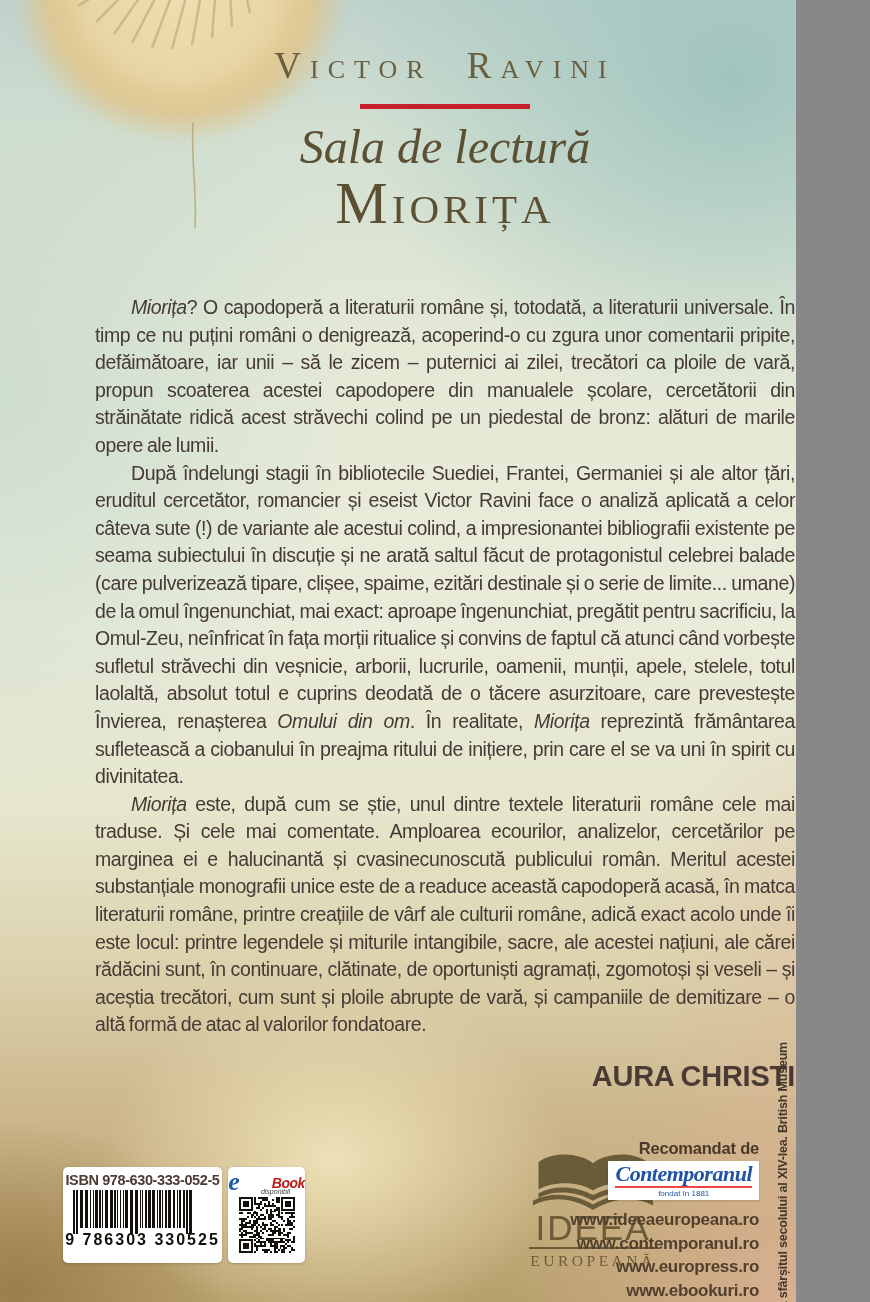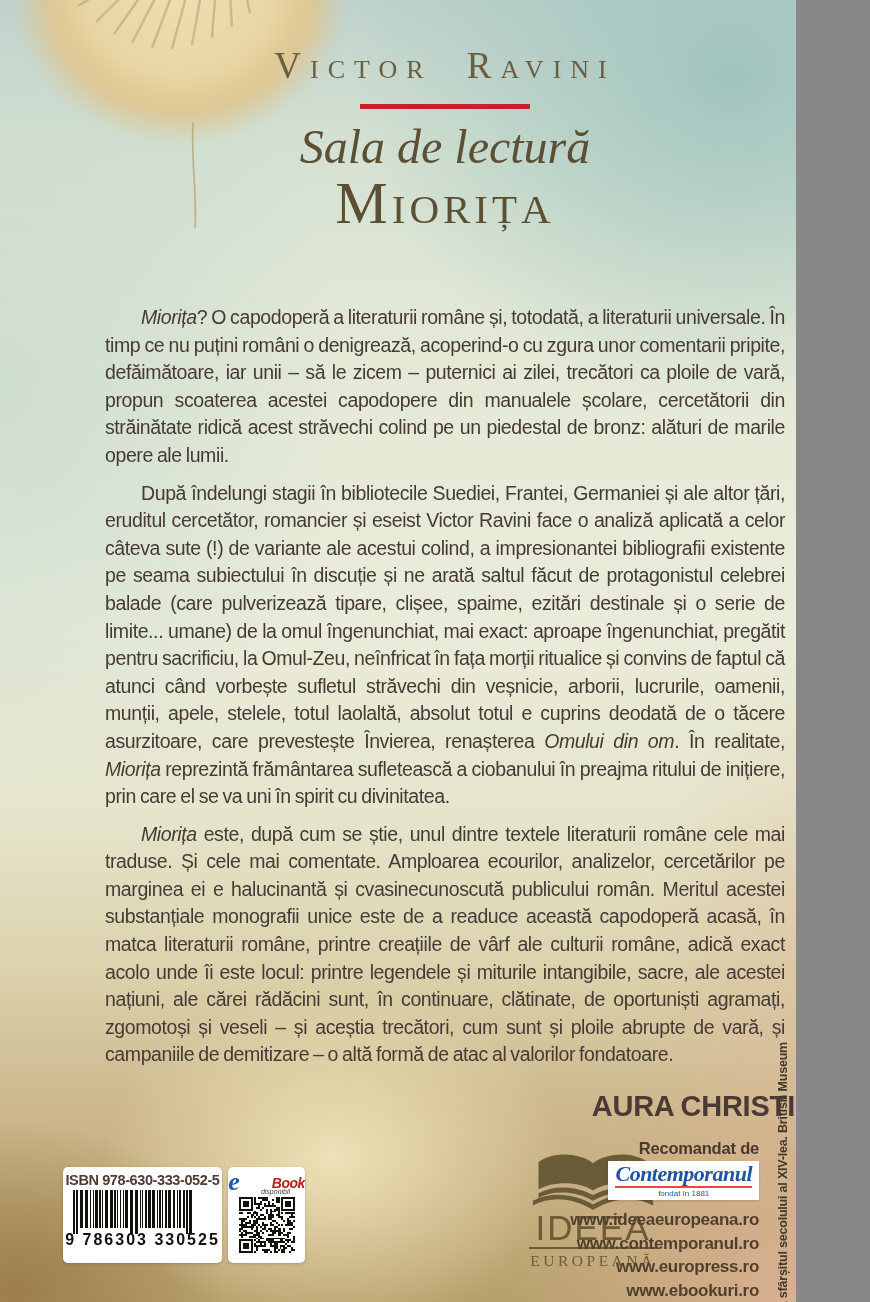--- a/index.html
+++ b/index.html
@@ -24,21 +24,21 @@
   .header{position:absolute;left:85px;top:44px;width:720px;text-align:center;color:#5e5338;}
   .author{font-family:"Liberation Serif",serif;font-variant:small-caps;font-size:37px;
     letter-spacing:9px;word-spacing:16px;color:#6b5f41;}
   .divider{width:170px;height:5px;margin:17px auto 13px auto;background:#c5202b;}
   .series{font-family:"Liberation Serif",serif;font-style:italic;font-size:48px;color:#5c5034;line-height:1.05;}
   .booktitle{font-family:"Liberation Serif",serif;font-variant:small-caps;font-size:59px;
     letter-spacing:4px;color:#5c5034;line-height:1.0;margin-top:2px;}
   
   .bodytext{position:absolute;left:95px;top:294px;width:700px;color:#463a36;
     font-size:19.5px;line-height:27.6px;letter-spacing:-0.4px;word-spacing:-1px;text-align:justify;}
-  .bodytext p{margin:10px;text-indent:36px;}
+  .bodytext p{margin:0;text-indent:36px;}
   .bodytext em{font-style:italic;}
   .signature{margin-top:24px;text-align:right;font-weight:bold;font-size:29px;
     letter-spacing:-0.2px;color:#4a3a35;}
   
   .spine{position:absolute;right:6px;bottom:260px;transform:rotate(-90deg);
     transform-origin:100% 100%;white-space:nowrap;font-weight:bold;font-size:12.5px;
     letter-spacing:-0.2px;color:#44382b;}
   .spine .gap{display:inline-block;width:28px;}
   
   .whitebox{position:absolute;background:#fff;border-radius:5px;box-shadow:0 1px 3px rgba(60,40,10,.25);}

